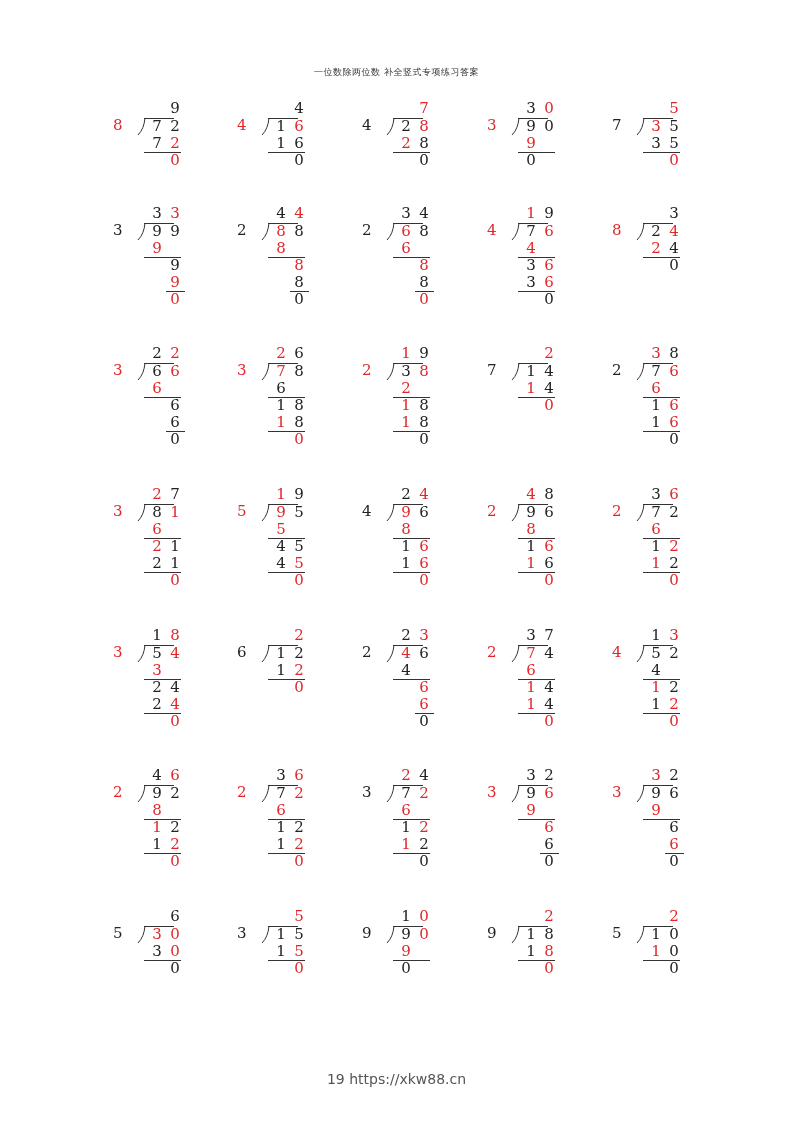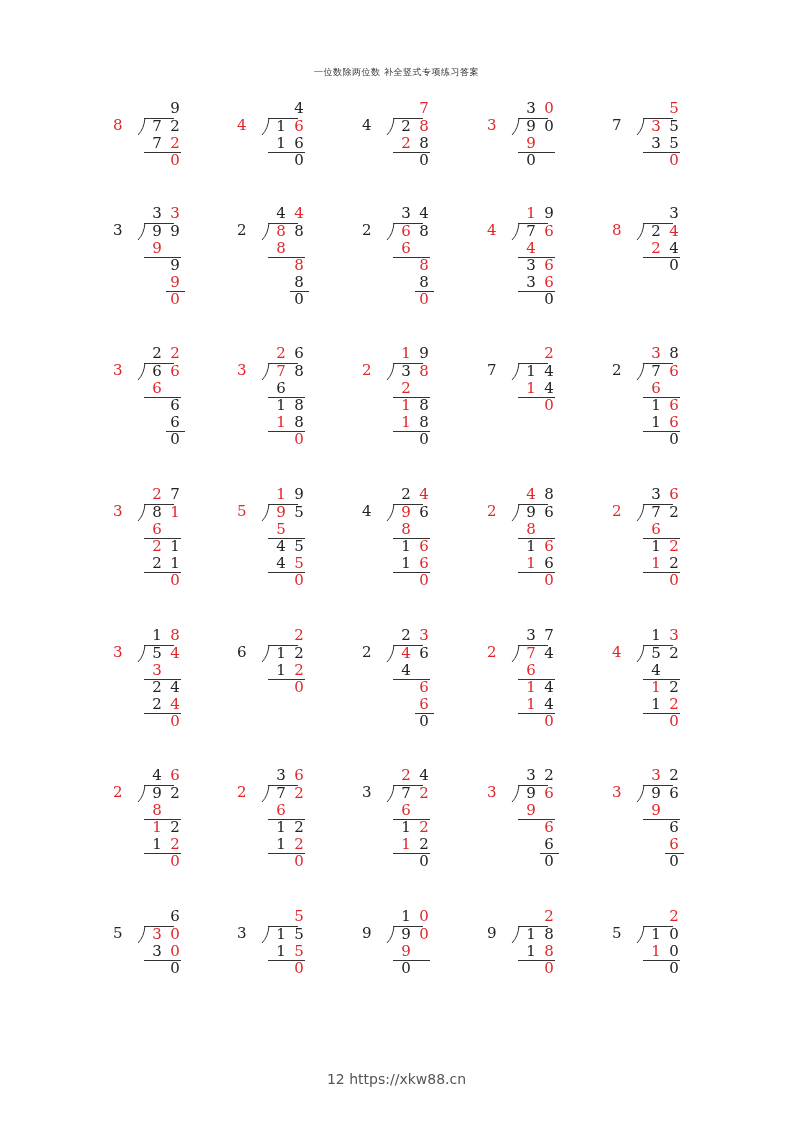--- a/index.html
+++ b/index.html
@@ -603,13 +603,13 @@
       <div class="topline"></div>
       <div class="cell r" style="left: 55px; top: 0px;">2</div>
       <div class="cell k" style="left: 37px; top: 18px;">1</div>
       <div class="cell k" style="left: 55px; top: 18px;">0</div>
       <div class="cell r" style="left: 37px; top: 35px;">1</div>
       <div class="cell k" style="left: 55px; top: 35px;">0</div>
       <div class="cell k" style="left: 55px; top: 52px;">0</div>
       <div class="uline" style="top: 52px; left: 31px; width: 37px;"></div>
     </div>
   </div>
-<div class="footer">12 https://xkw88.cn</div>
+<div class="footer">19 https://xkw88.cn</div>
 
 </body></html>

